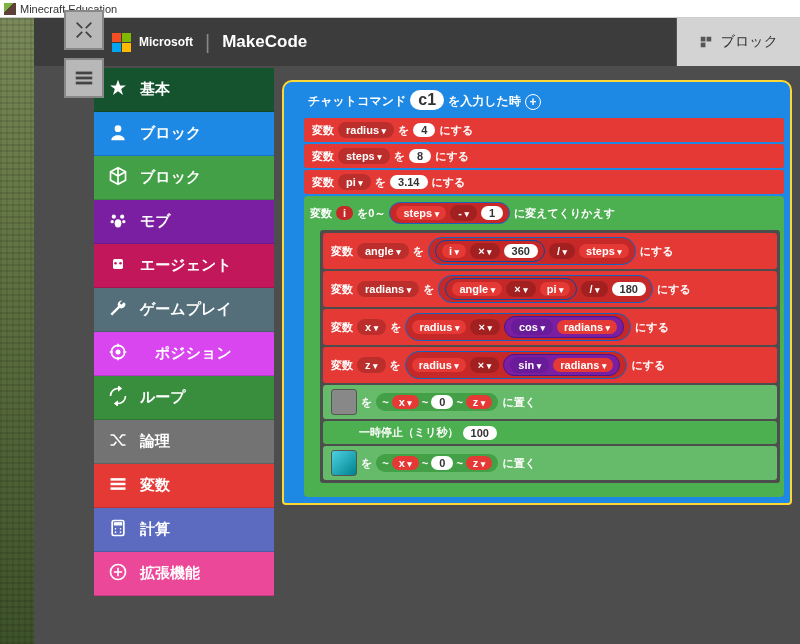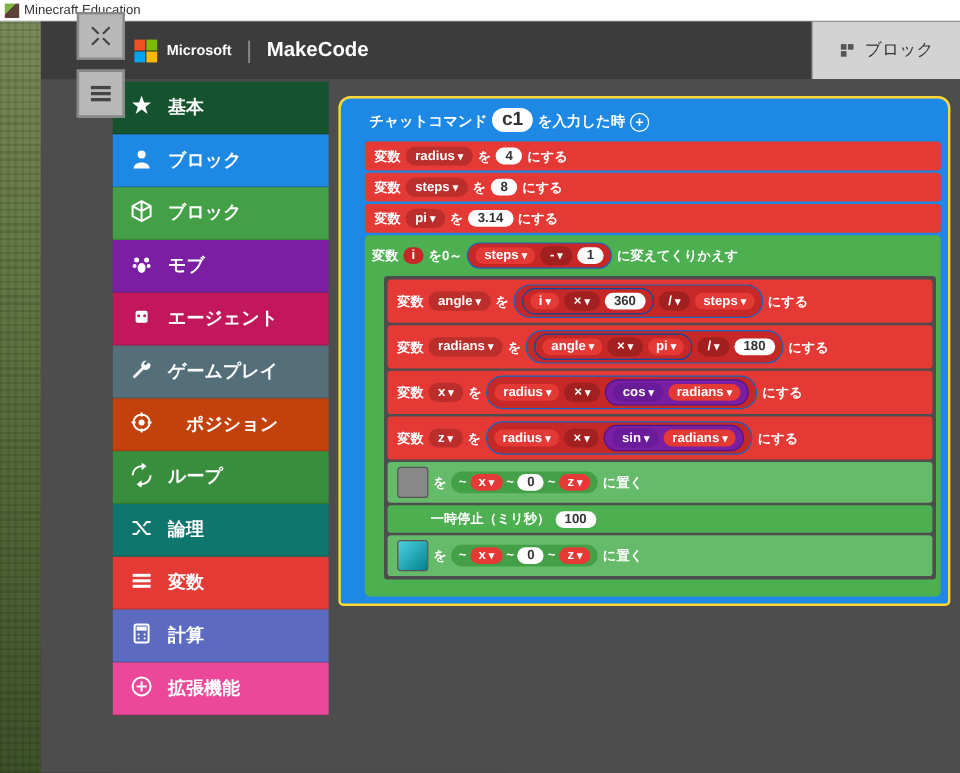--- a/index.html
+++ b/index.html
@@ -166,35 +166,35 @@
                 <circle cx="15" cy="11" r="1.5" fill="#c2185b"></circle>
               </svg></span>
             <span>エージェント</span>
           </div>
           <div class="cat" style="background: rgb(84, 110, 122);">
             <span><svg viewBox="0 0 24 24">
                 <path d="M21 7a5 5 0 01-7 5L5 21l-2-2 9-9a5 5 0 015-7l-3 3 2 2 3-3z"></path>
               </svg></span>
             <span>ゲームプレイ</span>
           </div>
-          <div class="cat" style="background: #c2410c; gap: 27px;">
+          <div class="cat" style="background: #d946ef; gap: 27px;">
             <span><svg viewBox="0 0 24 24">
                 <circle cx="12" cy="12" r="8" fill="none" stroke="#fff" stroke-width="2"></circle>
                 <circle cx="12" cy="12" r="3"></circle>
                 <path d="M12 2v4M12 18v4M2 12h4M18 12h4" stroke="#fff" stroke-width="2"></path>
               </svg></span>
             <span>ポジション</span>
           </div>
           <div class="cat" style="background: rgb(56, 142, 60);">
             <span><svg viewBox="0 0 24 24">
                 <path d="M4 12a8 8 0 018-8v3l5-4-5-4v3A10 10 0 002 12z M20 12a8 8 0 01-8 8v-3l-5 4 5 4v-3a10 10 0 0010-10z"></path>
               </svg></span>
             <span>ループ</span>
           </div>
-          <div class="cat" style="background: #0f766e;">
+          <div class="cat" style="background: #737373;">
             <span><svg viewBox="0 0 24 24">
                 <path d="M3 6h4l10 12h4M3 18h4l3-4M14 10l3-4h4" fill="none" stroke="#fff" stroke-width="2"></path>
               </svg></span>
             <span>論理</span>
           </div>
           <div class="cat" style="background: rgb(229, 57, 53);">
             <span><svg viewBox="0 0 24 24">
                 <rect x="3" y="5" width="18" height="3"></rect>
                 <rect x="3" y="10.5" width="18" height="3"></rect>
                 <rect x="3" y="16" width="18" height="3"></rect>

